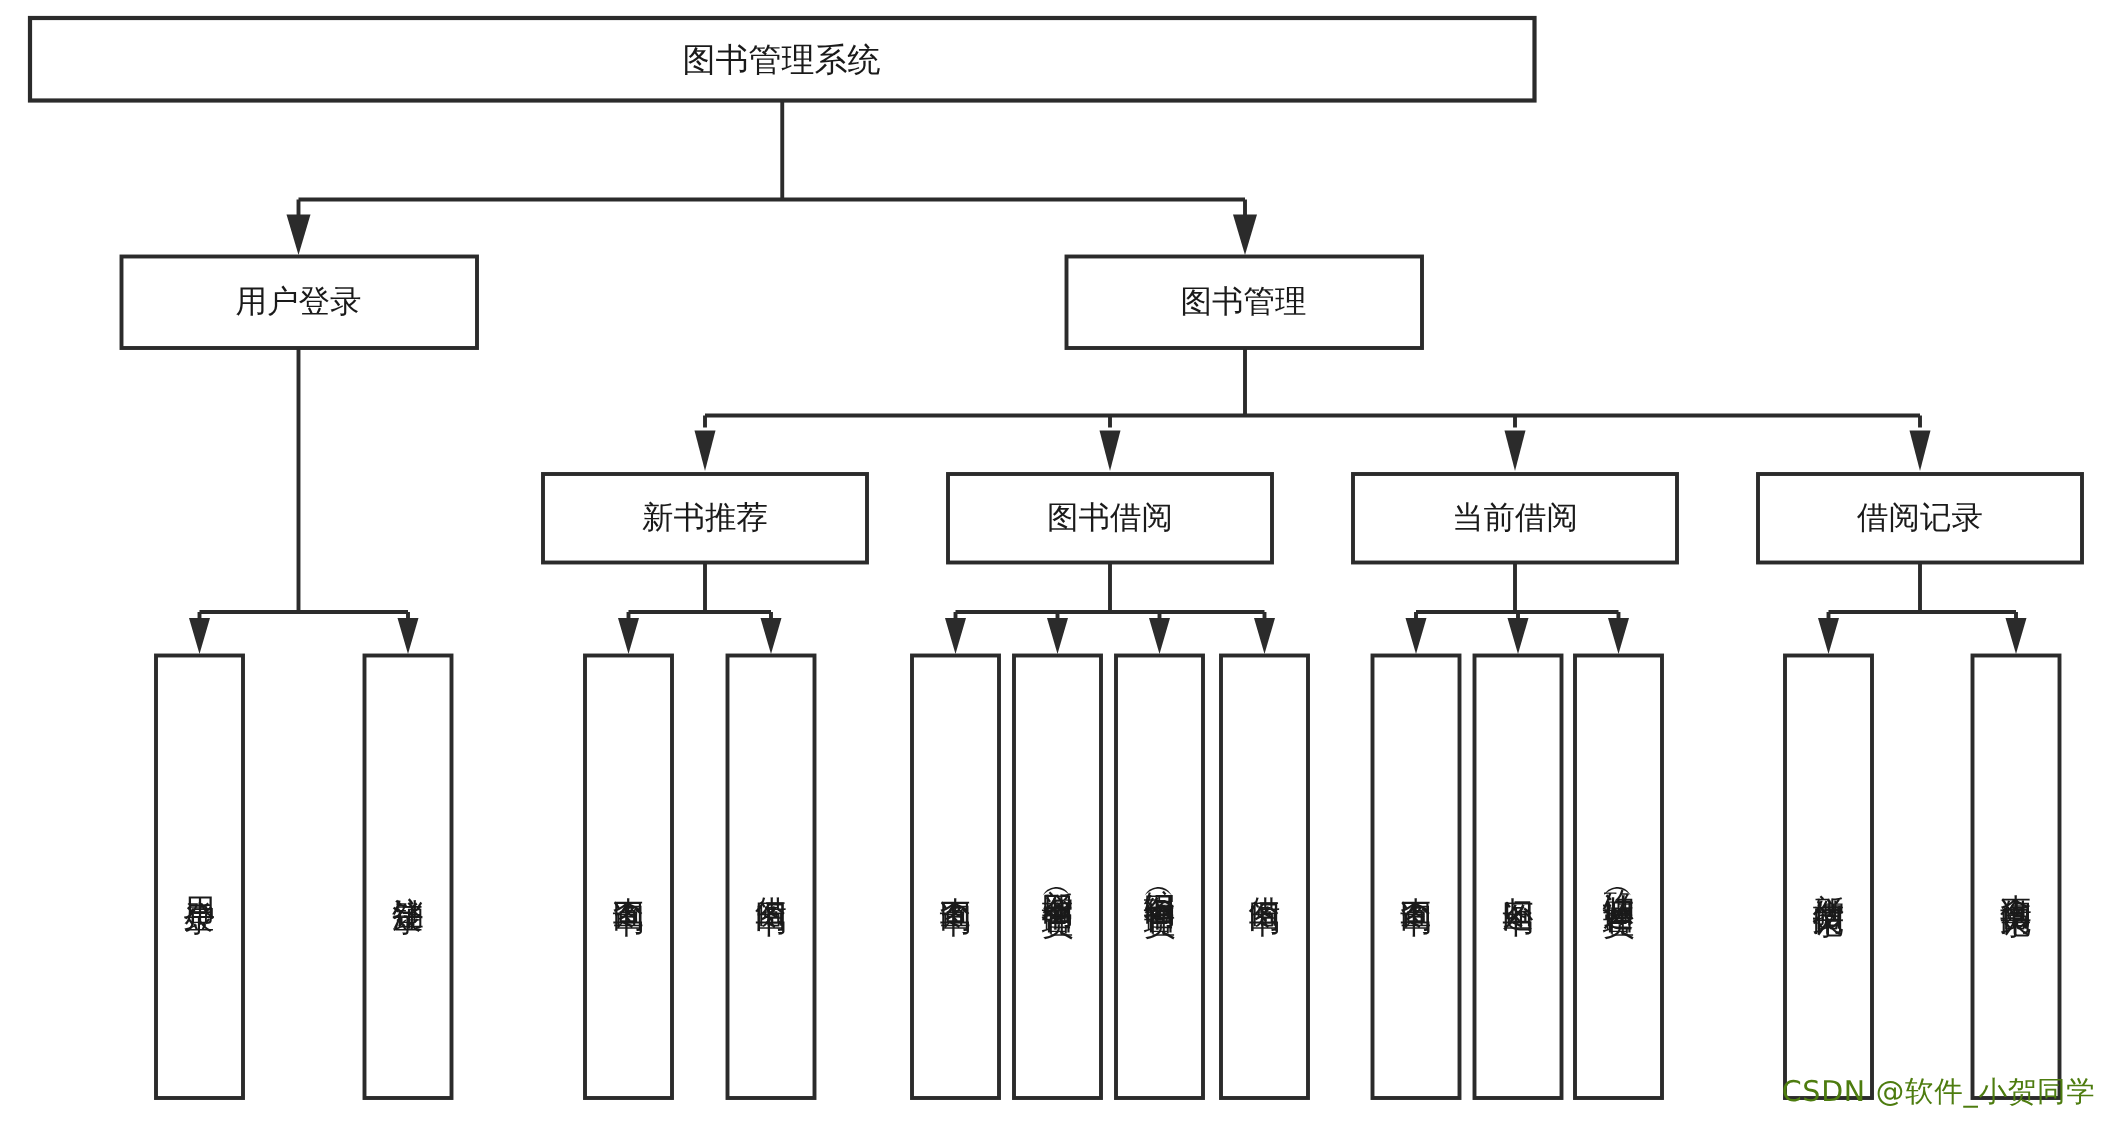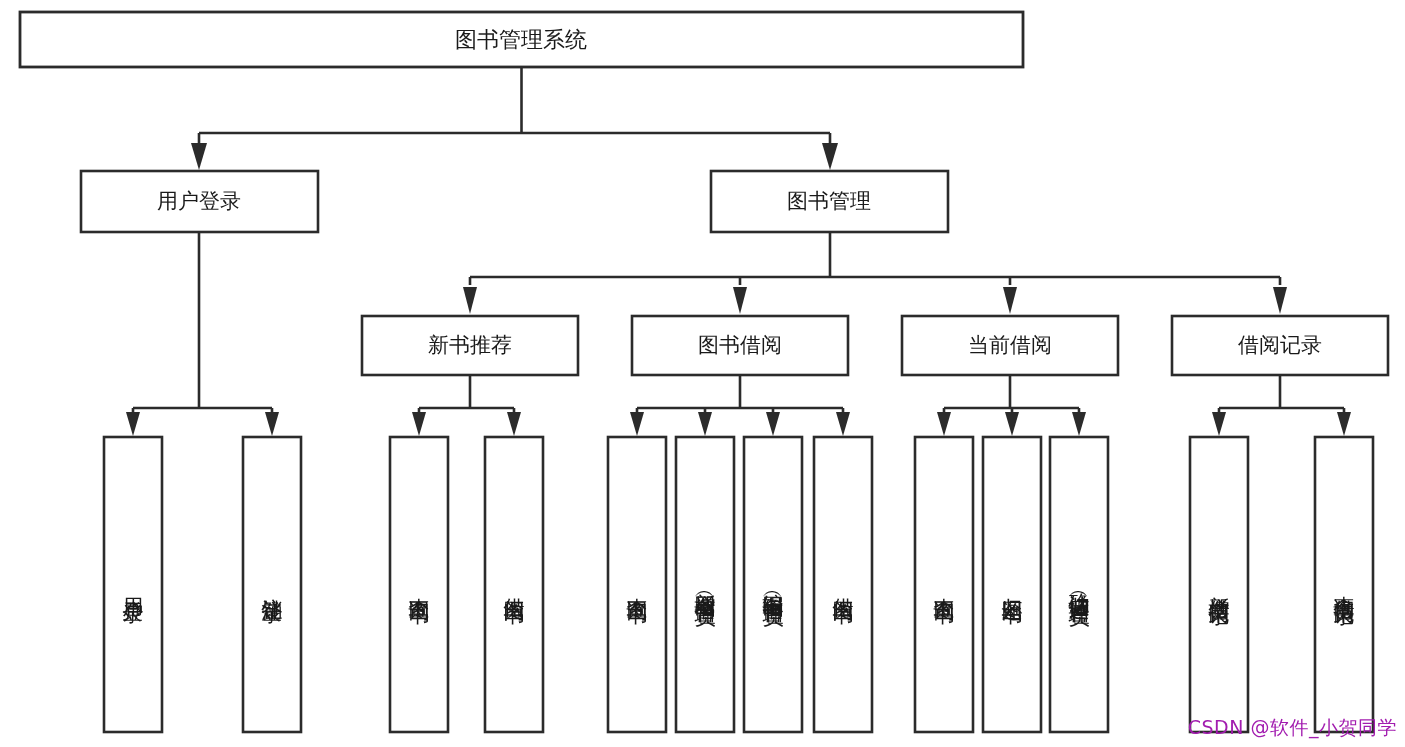--- a/index.html
+++ b/index.html
@@ -77,21 +77,21 @@
     white-space: nowrap;
     pointer-events: none;
     user-select: none;
   }
   .watermark {
     position: absolute;
     right: 8px;
     bottom: 6px;
     font-family: "DejaVu Sans", "Liberation Sans", sans-serif;
     font-size: 19px;
-    color: #a21caf;
+    color: #4d7c0f;
     letter-spacing: 0.5px;
     user-select: none;
     pointer-events: none;
   }
 </style>
 </head>
 <body>
 
 <div id="diagram-root">
 

